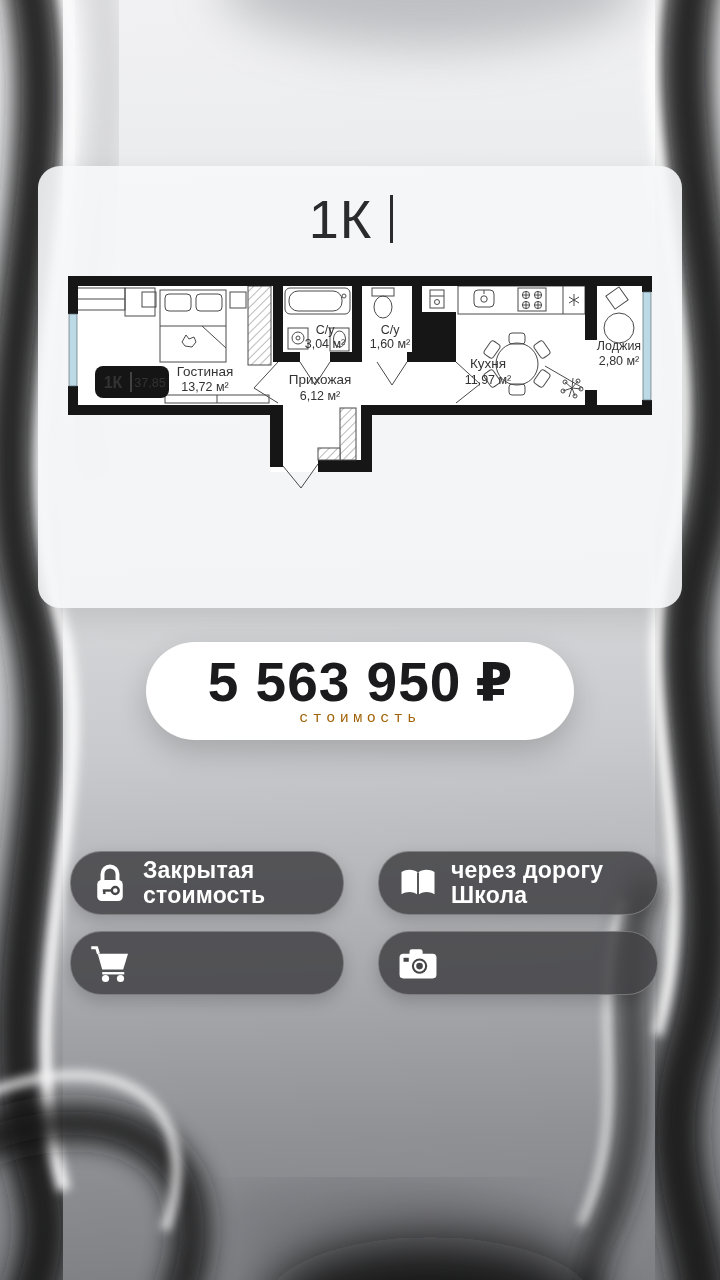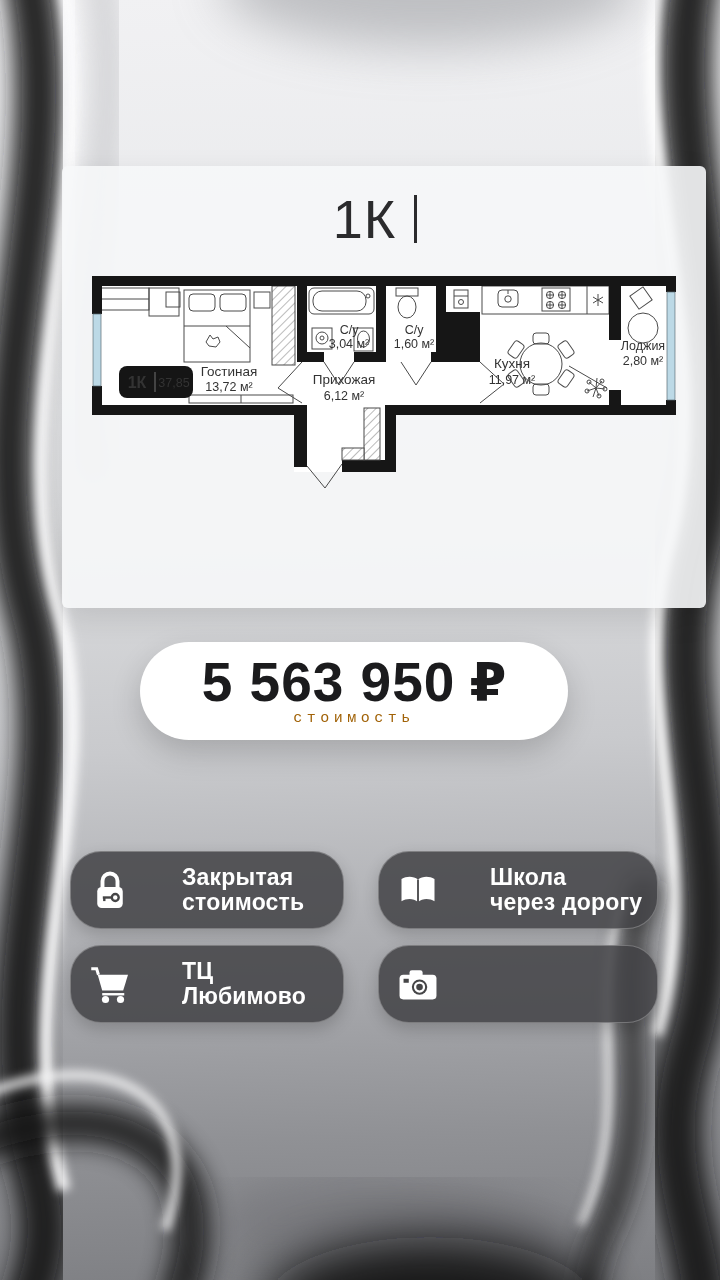--- a/index.html
+++ b/index.html
@@ -1,44 +1,44 @@
 <!DOCTYPE html>
 <html><head>
 <meta charset="utf-8">
 <style>
   html,body{margin:0;padding:0;background:#333;}
   .stage{position:relative;width:720px;height:1280px;overflow:hidden;
          font-family:"Liberation Sans",sans-serif;background:linear-gradient(178deg,#f1f1f3 0%,#e9eaec 22%,#dcddDF 40%,#c9cacd 58%,#aaabaf 75%,#909195 88%,#7e7f83 100%);}
   .bg{position:absolute;inset:0;}
   
-  .panel{position:absolute;left:38px;top:166px;width:644px;height:442px;border-radius:6px;
-         background:rgba(246,247,248,0.90);box-shadow:0 10px 30px rgba(0,0,0,0.10);margin-left:24px;}
+  .panel{position:absolute;left:38px;top:166px;width:644px;height:442px;border-radius:22px;
+         background:rgba(246,247,248,0.90);box-shadow:0 10px 30px rgba(0,0,0,0.10);}
   .title{position:absolute;top:26px;left:0;right:0;display:flex;justify-content:center;align-items:center;
          color:#2b2b2d;}
   .title .t-rooms,.title .t-area{font-size:54px;font-weight:500;letter-spacing:1px;line-height:1;}
   .title .t-div{width:3px;height:48px;background:#2b2b2d;margin:0 18px;}
   .plan{position:absolute;left:30px;top:110px;}
   .plan text{font-family:"Liberation Sans",sans-serif;fill:#333;}
   .room-name{font-size:13.5px;font-weight:500;}
   .room-area{font-size:12.5px;}
   .small-name{font-size:12.5px;font-weight:500;}
   
-  .price-pill{position:absolute;left:140px;top:642px;width:428px;height:98px;border-radius:49px;background:#ffffff;
+  .price-pill{position:absolute;left:146px;top:642px;width:428px;height:98px;border-radius:49px;background:#ffffff;
               display:flex;flex-direction:column;align-items:center;justify-content:center;
               box-shadow:0 12px 30px rgba(0,0,0,0.18);}
   .price-row{display:flex;align-items:baseline;line-height:1;color:#1b1b1d;}
   .price-amount{font-size:55px;font-weight:bold;letter-spacing:1px;}
   .price-cur{font-size:53px;font-weight:bold;margin-left:14px;font-family:"DejaVu Sans",sans-serif;}
   .price-label{font-size:15px;letter-spacing:4.5px;color:#a16207;font-weight:500;font-family:Liberation Mono, monospace;}
   
   .features{position:absolute;left:70px;top:851px;width:588px;display:grid;
             grid-template-columns:274px 280px;column-gap:34px;row-gap:16px;}
-  .pill{height:78px;border-radius:31px;background:rgba(66,66,69,0.85);border:1px solid rgba(255,255,255,0.26);
+  .pill{height:64px;border-radius:31px;background:rgba(66,66,69,0.85);border:1px solid rgba(255,255,255,0.26);
         display:flex;align-items:center;padding:0 10px 0 16px;box-sizing:border-box;
-        box-shadow:0 6px 16px rgba(0,0,0,0.18);gap:39px;}
+        box-shadow:0 6px 16px rgba(0,0,0,0.18);}
   .pill .icon{width:46px;display:flex;justify-content:center;align-items:center;flex:none;margin-right:10px;}
   .pill .txt{color:#fff;font-weight:bold;font-size:23px;line-height:1.08;letter-spacing:0.2px;}
 </style>
 </head>
 <body>
 
 <div class="stage">
 
   <svg class="bg" width="720" height="1280" viewBox="0 0 720 1280">
     <defs>
@@ -266,39 +266,35 @@
 
     <div class="pill">
       <span class="icon">
         <svg width="42" height="36" viewBox="0 0 28 24">
           <path d="M14,5 C11,2.6 6.5,2.6 3,4.6 V19.5 C6.5,17.5 11,17.5 14,20 Z" fill="#ffffff"></path>
           <path d="M14,5 C17,2.6 21.5,2.6 25,4.6 V19.5 C21.5,17.5 17,17.5 14,20 Z" fill="#ffffff"></path>
           <line x1="14" y1="5" x2="14" y2="20" stroke="#454547" stroke-width="1.2"></line>
         </svg>
       </span>
       <span class="txt">
+        <div>через дорогу</div>
         <div>Школа</div>
-        <div>через дорогу</div>
       </span>
     </div>
 
     <div class="pill">
       <span class="icon">
         <svg width="42" height="39" viewBox="0 0 28 26">
           <path d="M1.5,2.5 h3.6 l1.2,4" stroke="#ffffff" stroke-width="2" fill="none"></path>
           <path d="M5.8,6.5 H26 l-3.2,10.5 H8.8 Z" fill="#ffffff"></path>
           <line x1="8.8" y1="19.5" x2="23.5" y2="19.5" stroke="#ffffff" stroke-width="1.6"></line>
           <circle cx="11" cy="23" r="2.4" fill="#ffffff"></circle>
           <circle cx="21" cy="23" r="2.4" fill="#ffffff"></circle>
         </svg>
       </span>
-      <span class="txt">
-        <div>ТЦ Любимово</div>
-        <div></div>
-      </span>
     </div>
 
     <div class="pill">
       <span class="icon">
         <svg width="40" height="34" viewBox="0 0 26 22">
           <rect x="7.5" y="2" width="8.5" height="5" rx="1.5" fill="#ffffff"></rect>
           <rect x="1" y="5" width="24" height="16" rx="2.5" fill="#ffffff"></rect>
           <rect x="3.6" y="7.6" width="3.4" height="2.6" fill="#454547"></rect>
           <circle cx="14" cy="13" r="5" fill="#454547"></circle>
           <circle cx="14" cy="13" r="2.9" fill="none" stroke="#ffffff" stroke-width="1.5"></circle>

